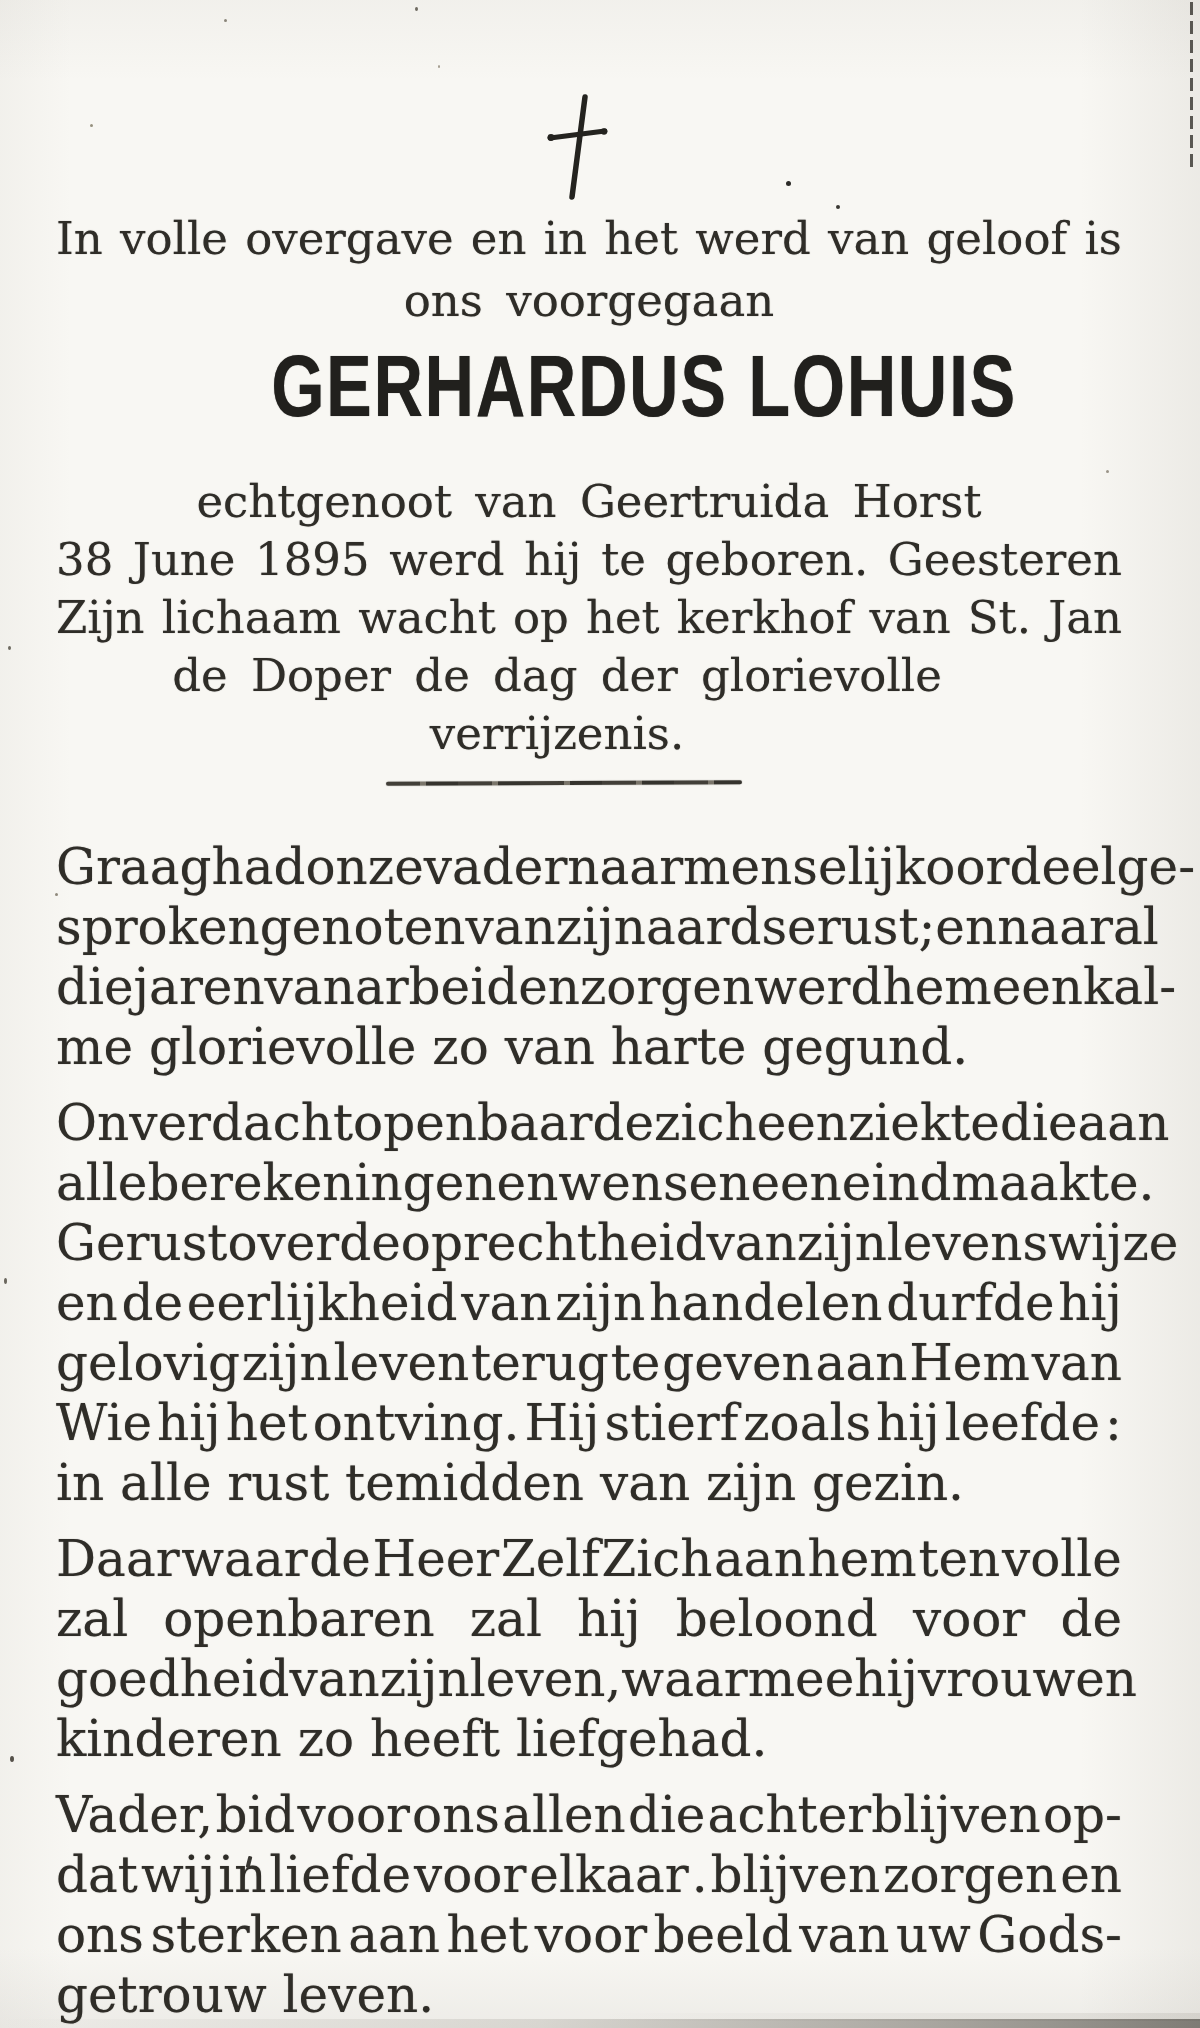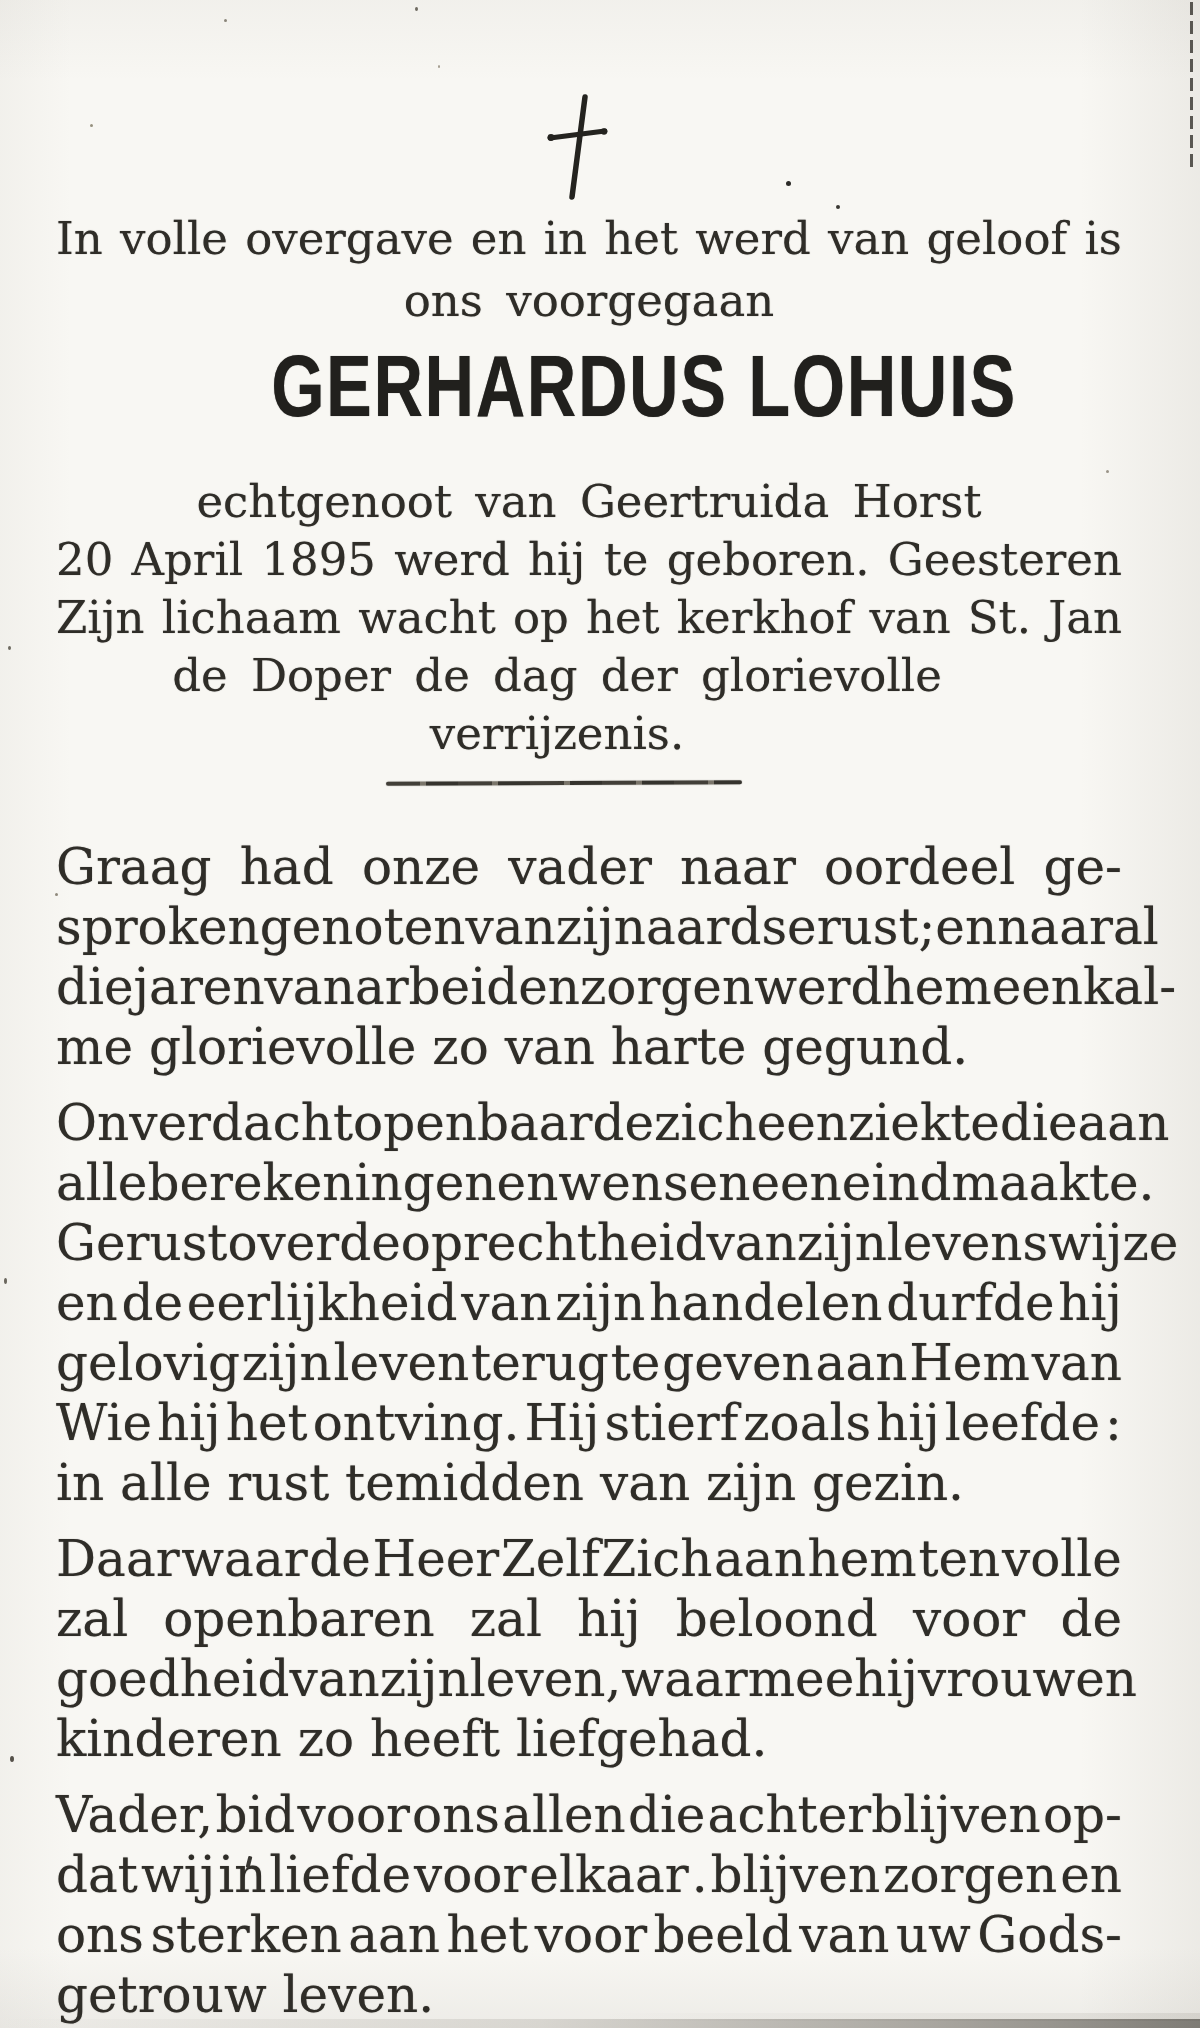--- a/index.html
+++ b/index.html
@@ -107,22 +107,22 @@
 
     <div class="hline center">ons voorgegaan</div>
 
     <div class="name-row">
       <span class="nm">GERHARDUS LOHUIS</span>
     </div>
 
     <div class="detail">
       <div class="hline center">echtgenoot van Geertruida Horst</div>
       <div class="hline jflex">
-          <span>20</span>
-          <span>April</span>
+          <span>38</span>
+          <span>June</span>
           <span>1895</span>
           <span>werd</span>
           <span>hij</span>
           <span>te</span>
           <span>geboren.</span>
           <span>Geesteren</span>
         </div>
       <div class="hline jflex">
           <span>Zijn</span>
           <span>lichaam</span>
@@ -140,20 +140,21 @@
     <div class="divider"></div>
 
     <div class="body-block" id="body-block">
         <div class="para">
           <div class="bline jflex">
             <span>Graag</span>
             <span>had</span>
             <span>onze</span>
             <span>vader</span>
             <span>naar</span>
+            <span>menselijk</span>
             <span>oordeel</span>
             <span>ge-</span>
           </div>
           <div class="bline jflex">
             <span>sproken</span>
             <span>genoten</span>
             <span>van</span>
             <span>zijn</span>
             <span>aardse</span>
             <span>rust;</span>

